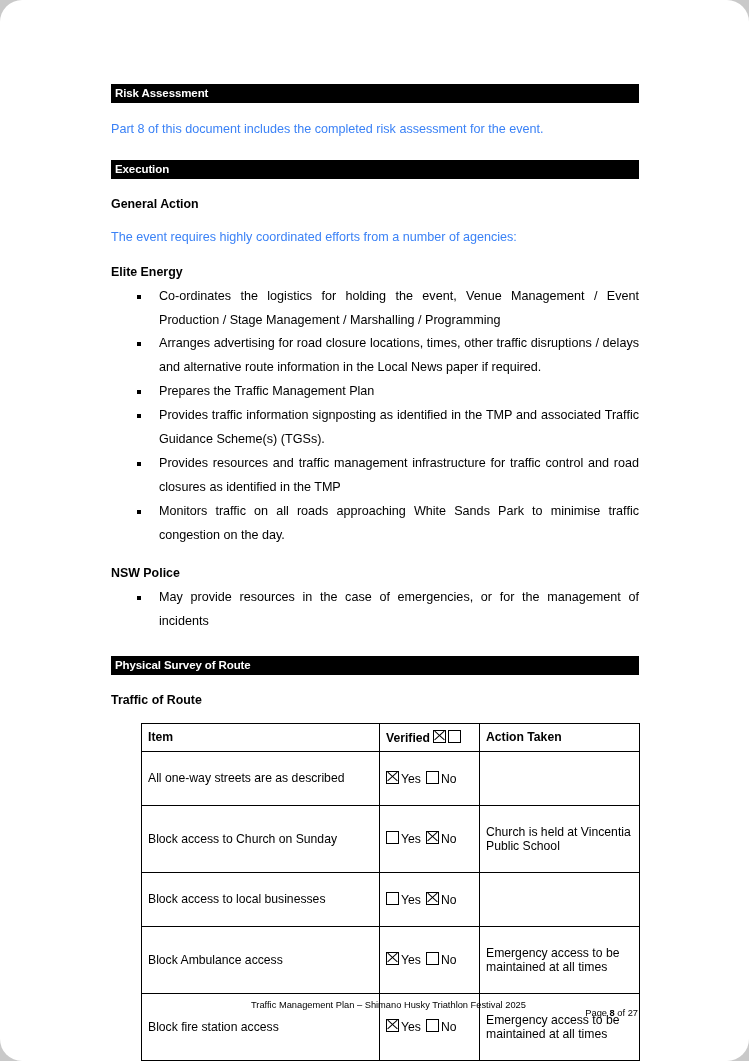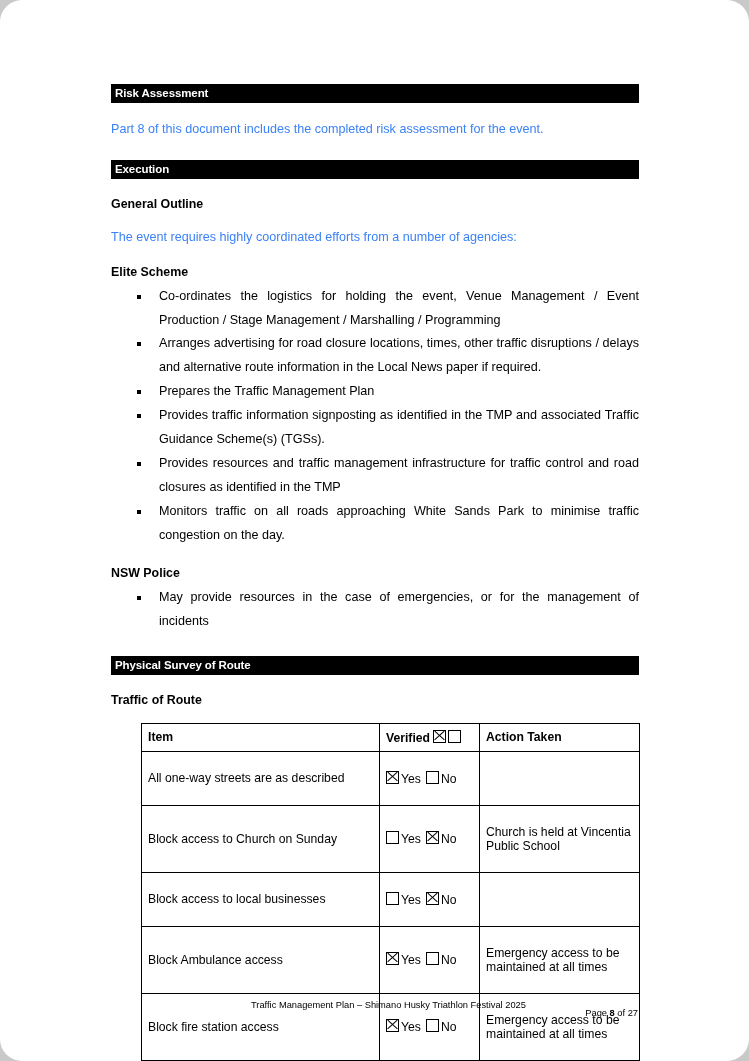--- a/index.html
+++ b/index.html
@@ -144,24 +144,24 @@
 <div class="page">
   <div class="content">
 
     <div class="section-bar">Risk Assessment</div>
     <div class="para">Part 8 of this document includes the completed risk assessment for the event.</div>
 
     <div class="spacer-lg"></div>
 
     <div class="section-bar">Execution</div>
 
-    <div class="subhead">General Outline</div>
+    <div class="subhead">General Action</div>
     <div class="para">The event requires highly coordinated efforts from a number of agencies:</div>
 
-    <div class="subhead">Elite Scheme</div>
+    <div class="subhead">Elite Energy</div>
     <ul class="bullets">
       <li><span class="sq"></span><span>Co-ordinates the logistics for holding the event, Venue Management / Event Production / Stage Management / Marshalling / Programming</span></li>
       <li><span class="sq"></span><span>Arranges advertising for road closure locations, times, other traffic disruptions / delays and alternative route information in the Local News paper if required.</span></li>
       <li><span class="sq"></span><span>Prepares the Traffic Management Plan</span></li>
       <li><span class="sq"></span><span>Provides traffic information signposting as identified in the TMP and associated Traffic Guidance Scheme(s) (TGSs).</span></li>
       <li><span class="sq"></span><span>Provides resources and traffic management infrastructure for traffic control and road closures as identified in the TMP</span></li>
       <li><span class="sq"></span><span>Monitors traffic on all roads approaching White Sands Park to minimise traffic congestion on the day.</span></li>
     </ul>
 
     <div class="subhead">NSW Police</div>

